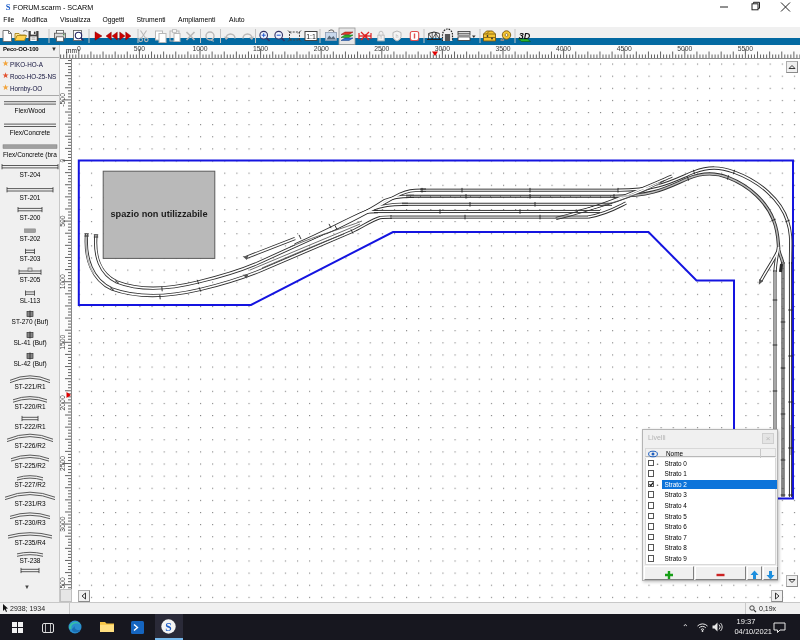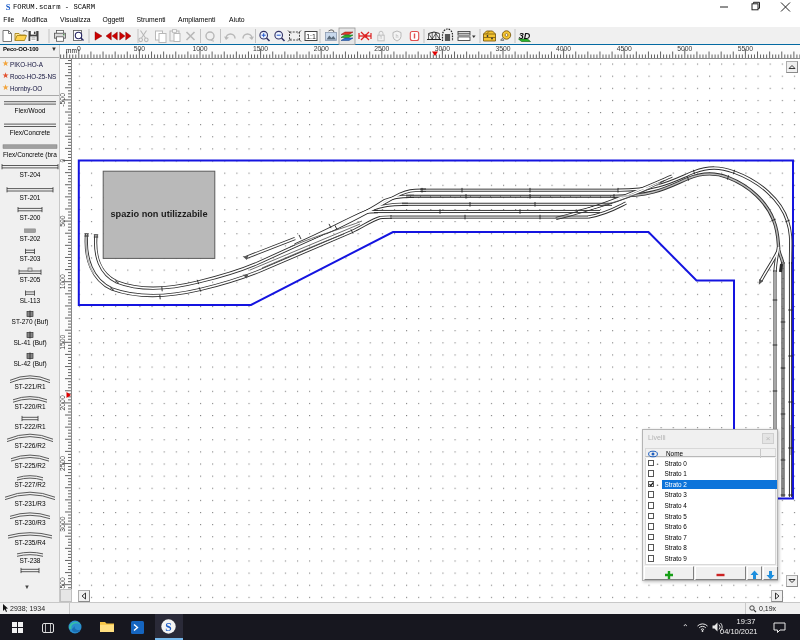--- a/index.html
+++ b/index.html
@@ -1,22 +1,22 @@
 <!DOCTYPE html>
 <html><head>
 <meta charset="utf-8">
 <style>
 * { margin:0; padding:0; box-sizing:border-box; }
 html,body { width:800px; height:640px; overflow:hidden; }
 body { font-family:"Liberation Sans", sans-serif; position:relative; background:#fff; }
 #titlebar { position:absolute; left:0; top:0; width:800px; height:14px; background:#ffffff; }
-#title-text { position:absolute; left:13px; top:3px; font-size:7.2px; color:#000;font-family:Liberation Mono, monospace; }
+#title-text { position:absolute; left:13px; top:3px; font-size:7.2px; color:#000; }
 #menubar { position:absolute; left:0; top:14px; width:800px; height:13px; background:#ffffff; }
 .menu { position:absolute; top:2px; font-size:6.8px; color:#000; }
-#toolbar { position:absolute; left:0; top:27px; width:800px; height:18px; background:#f0f0f0; border-bottom:1px solid #0369a1; }
+#toolbar { position:absolute; left:0; top:27px; width:800px; height:18px; background:#f0f0f0; border-bottom:7px solid #0369a1; }
 #sidebar { position:absolute; left:0; top:45px; width:60px; height:558px; background:#f0f0f0; border-right:1px solid #c8c8c8; overflow:hidden; }
 #hruler { position:absolute; left:60px; top:45px; width:740px; height:14px; }
 #vruler { position:absolute; left:60px; top:59px; width:12px; height:543px; }
 #canvas { position:absolute; left:72px; top:59px; width:728px; height:543px; background:#ffffff; overflow:hidden; }
 #statusbar { position:absolute; left:0; top:602px; width:800px; height:12px; background:#f0f0f0; border-top:1px solid #c8c8c8; font-size:7px; color:#222; }
 #taskbar { position:absolute; left:0; top:614px; width:800px; height:26px; background:#17171f; }
 .sbitem { position:absolute; width:60px; text-align:center; font-size:6.5px; color:#000; white-space:nowrap; overflow:hidden; line-height:9px; }
 </style>
 </head>
 <body>
@@ -506,17 +506,17 @@
 <div style="position:absolute;left:682px;top:9px;color:#e8e8e8;font-size:8px;">⌃</div>
 <svg width="11" height="9" style="position:absolute;left:697px;top:9px;" viewBox="0 0 11 9">
       <path d="M0.5,3 a7,7 0 0 1 10,0 M2.2,4.8 a4.6,4.6 0 0 1 6.6,0 M3.9,6.6 a2.3,2.3 0 0 1 3.2,0" fill="none" stroke="#e8e8e8" stroke-width="1"></path>
       <circle cx="5.5" cy="8" r="0.9" fill="#e8e8e8"></circle>
     </svg>
 <svg width="11" height="10" style="position:absolute;left:712px;top:8px;" viewBox="0 0 11 10">
       <path d="M0.5,3.5 h2 l3,-3 v9 l-3,-3 h-2 z" fill="#e8e8e8"></path>
       <path d="M7,2.5 a3.5,3.5 0 0 1 0,5 M8.5,1 a5.5,5.5 0 0 1 0,8" fill="none" stroke="#e8e8e8" stroke-width="0.9"></path>
     </svg>
 <div style="position:absolute;left:726px;top:3px;width:40px;text-align:center;color:#f0f0f0;font-size:7.5px;">19:37</div>
-<div style="position:absolute;left:720px;top:13px;width:52px;text-align:left;color:#f0f0f0;font-size:7.5px;">04/10/2021</div>
+<div style="position:absolute;left:720px;top:13px;width:52px;text-align:right;color:#f0f0f0;font-size:7.5px;">04/10/2021</div>
 <svg width="13" height="11" style="position:absolute;left:773px;top:8px;" viewBox="0 0 13 11">
       <path d="M1,1 h11 v7 h-5 l-2.5,2.5 v-2.5 h-3.5 z" fill="none" stroke="#e8e8e8" stroke-width="1"></path>
     </svg>
 </div>
 
 </body></html>

